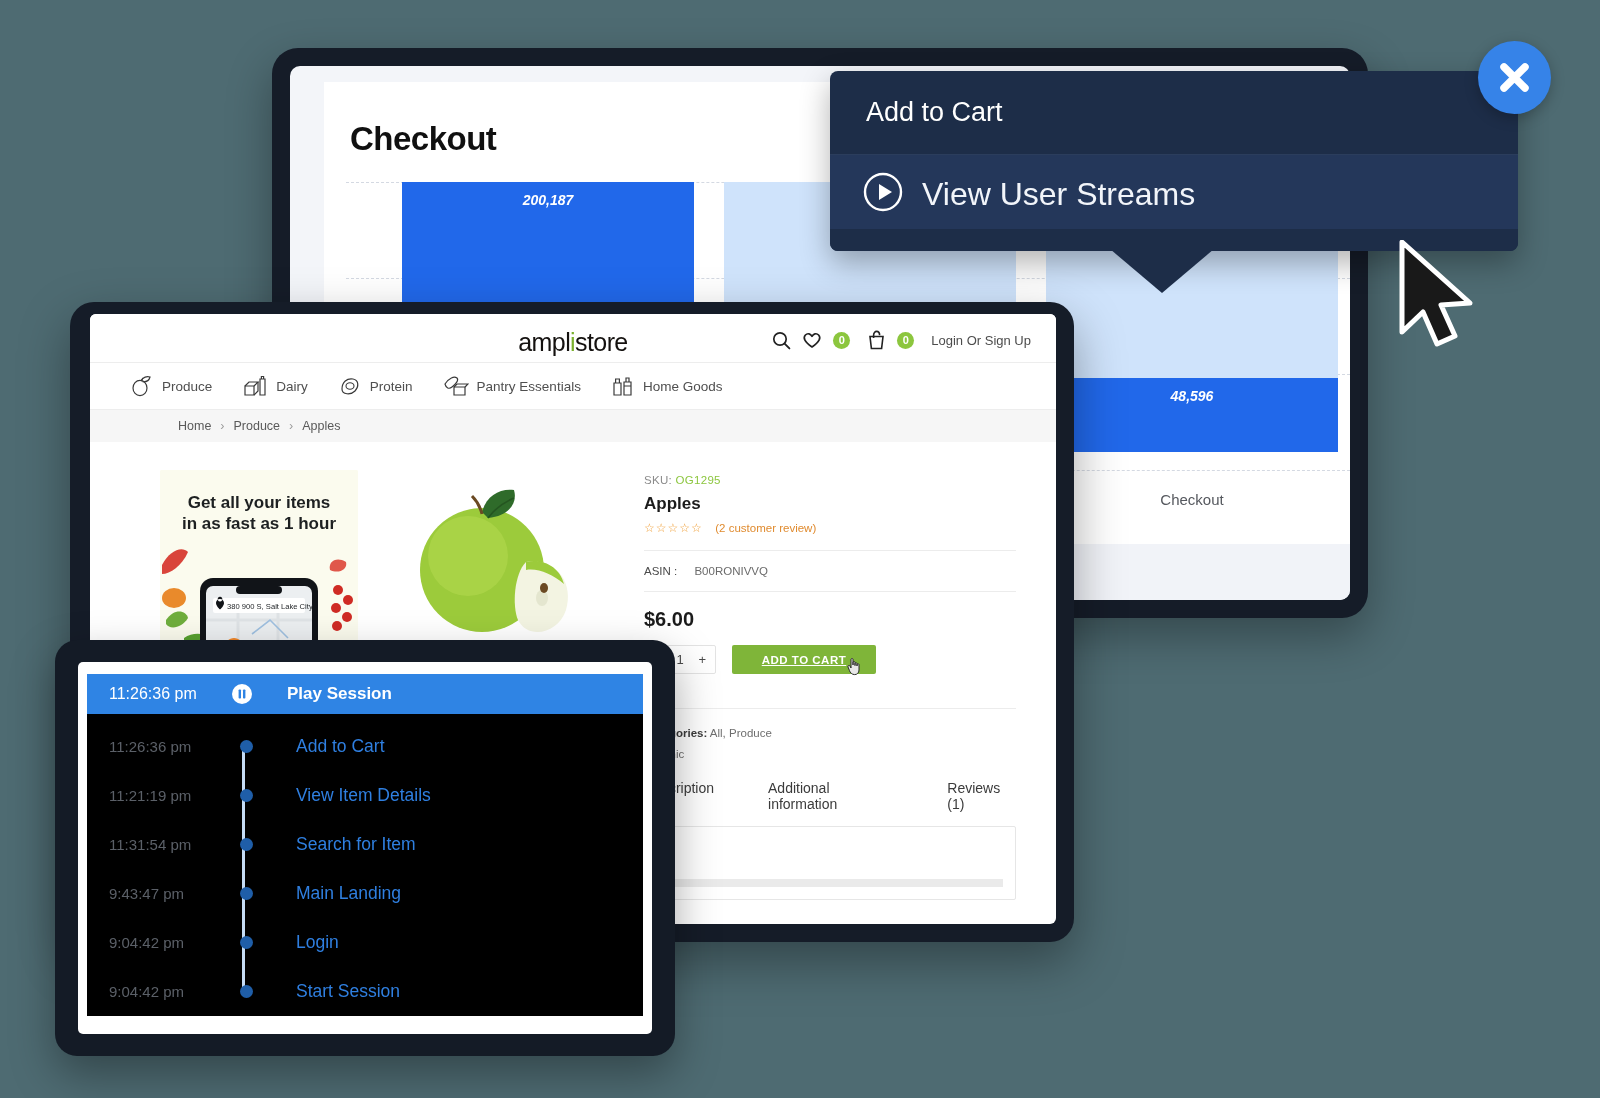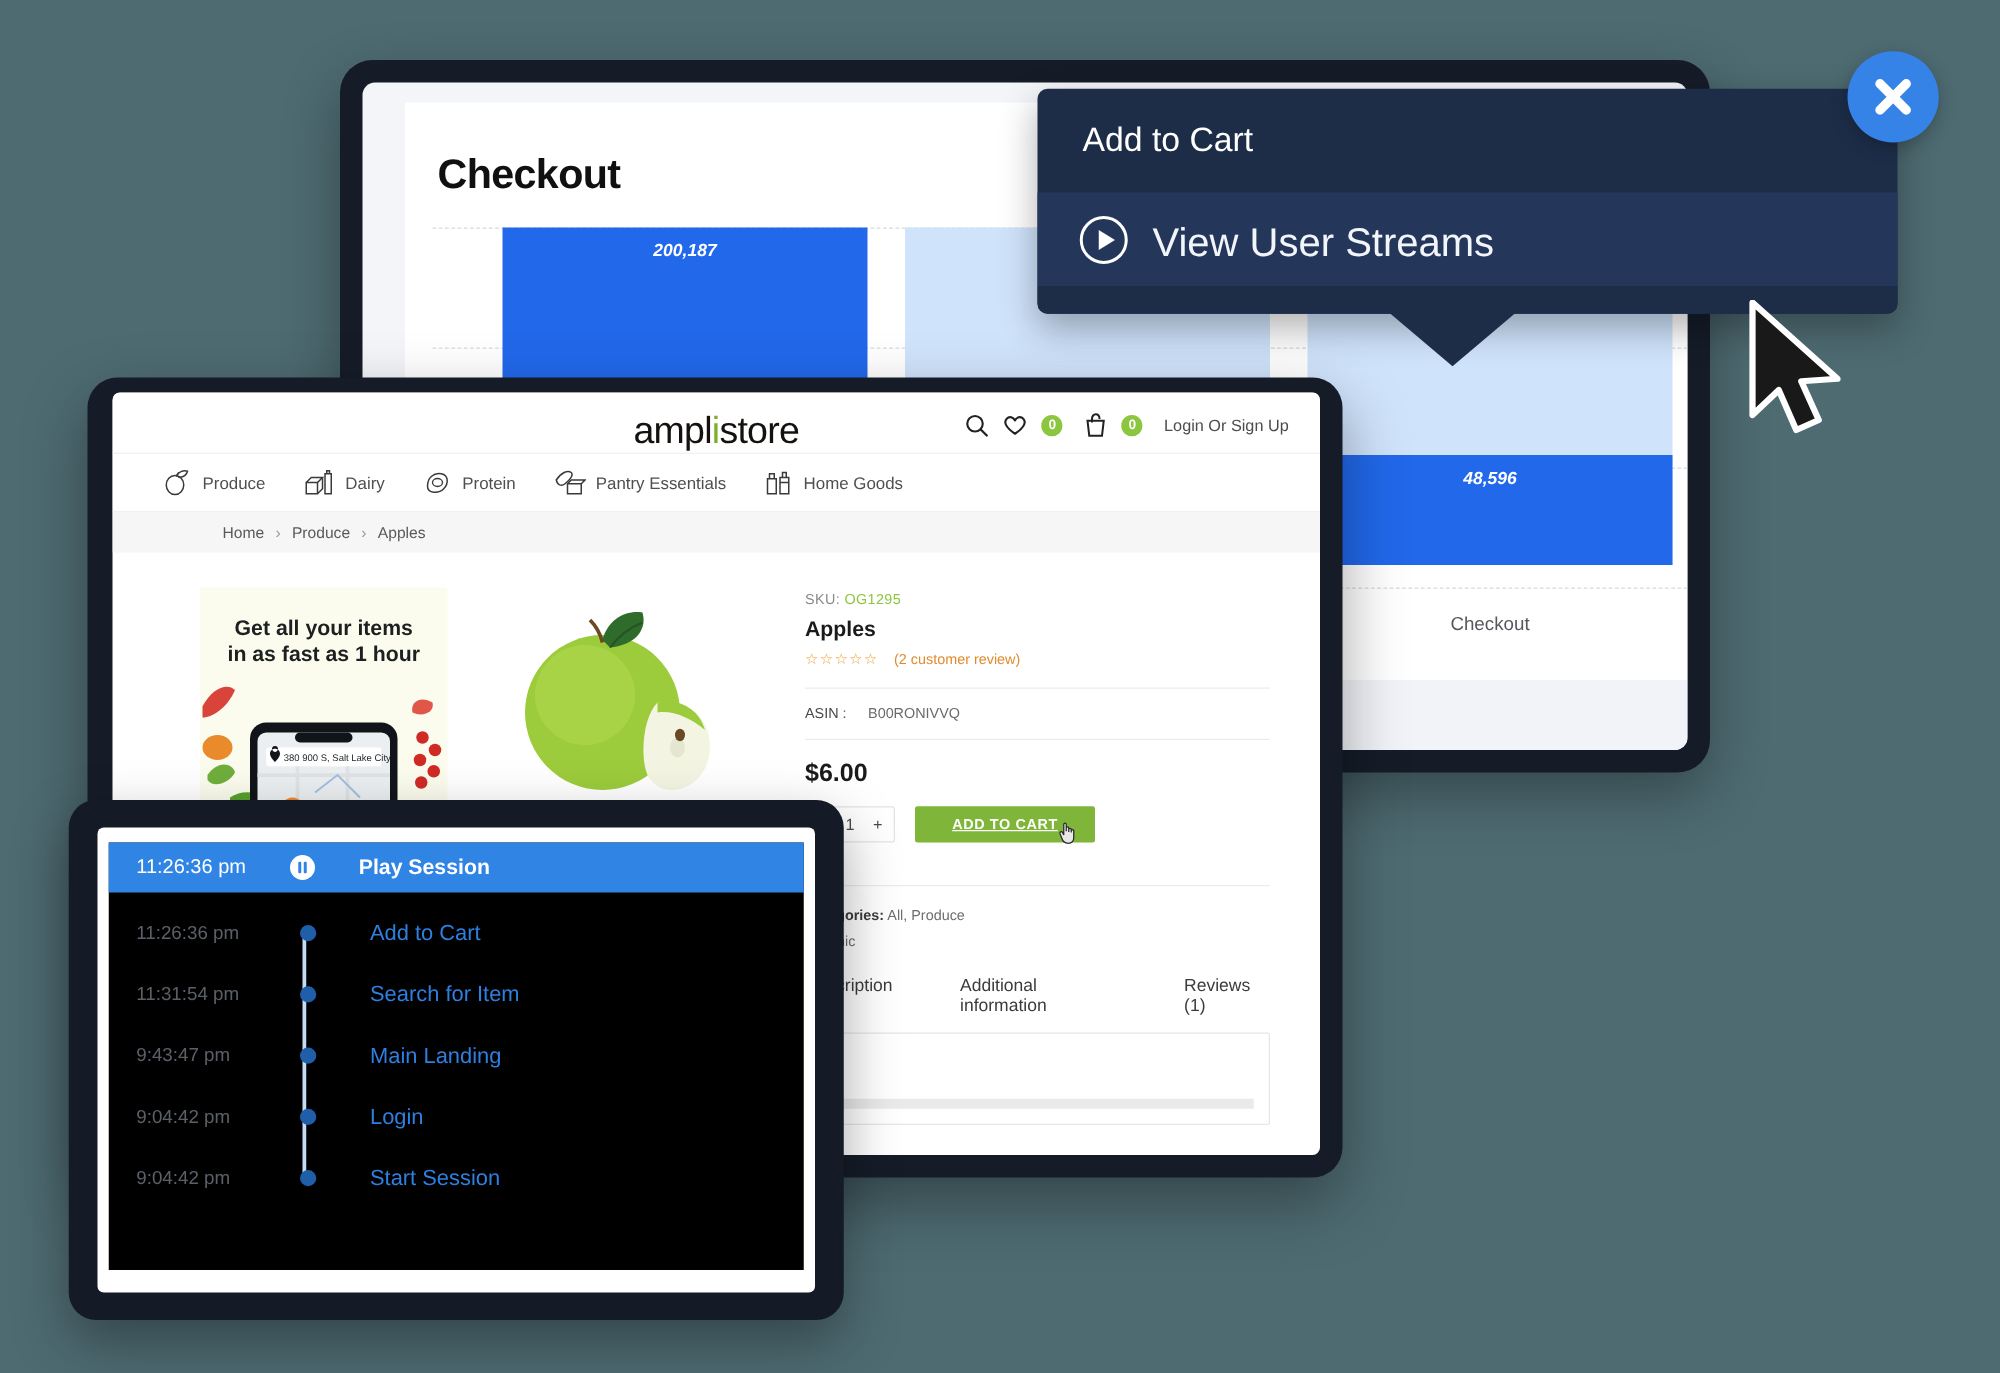--- a/index.html
+++ b/index.html
@@ -106,21 +106,21 @@
   }
   .win-front-screen{
     position:absolute;left:20px;top:12px;right:18px;bottom:18px;
     background:#ffffff;border-radius:6px;overflow:hidden;
   }
   .store-top{
     position:relative;height:48px;background:#fff;
   }
   .logo{
     position:absolute;left:50%;transform:translateX(-50%);top:14px;
-    font-size:30px;font-weight:500;color:#14110f;letter-spacing:-.6px;
+    font-size:25px;font-weight:500;color:#14110f;letter-spacing:-.6px;
   }
   .logo .dot-leaf{color:#7ab02c;}
   .hdr-right{
     position:absolute;right:25px;top:16px;display:flex;align-items:center;gap:11px;
   }
   .ic{display:inline-flex;align-items:center;}
   .badge{
     display:inline-block;min-width:17px;height:17px;border-radius:50%;
     background:#8cc63e;color:#fff;font-size:11px;font-weight:700;
     text-align:center;line-height:17px;
@@ -243,21 +243,21 @@
 
             <div class="bargroup" style="left:378px;width:292px;">
               <div class="bar-light"></div>
               <div class="bar-main" style="height:148px;">
                 <div class="bar-val">126,193</div>
               </div>
             </div>
 
             <div class="bargroup" style="left:700px;width:292px;">
               <div class="bar-light"></div>
-              <div class="bar-main" style="height:88px;">
+              <div class="bar-main" style="height:74px;">
                 <div class="bar-val">48,596</div>
               </div>
             </div>
 
           </div>
         </div>
 
         <div class="bar-label" style="left:722px;width:292px;bottom:36px;">Checkout</div>
       </div>
 
@@ -505,20 +505,27 @@
           <div class="tl-spine"></div>
 
           <div class="tl-row">
             <div class="tl-time">11:26:36 pm</div>
             <div class="tl-dotcell">
                 <span class="tl-dot"></span>
               </div>
             <div class="tl-label">Add to Cart</div>
           </div>
 
+          <div class="tl-row">
+            <div class="tl-time">11:21:19 pm</div>
+            <div class="tl-dotcell">
+                <span class="tl-dot"></span>
+              </div>
+            <div class="tl-label">View Item Details</div>
+          </div>
 
           <div class="tl-row">
             <div class="tl-time">11:31:54 pm</div>
             <div class="tl-dotcell">
                 <span class="tl-dot"></span>
               </div>
             <div class="tl-label">Search for Item</div>
           </div>
 
           <div class="tl-row">

